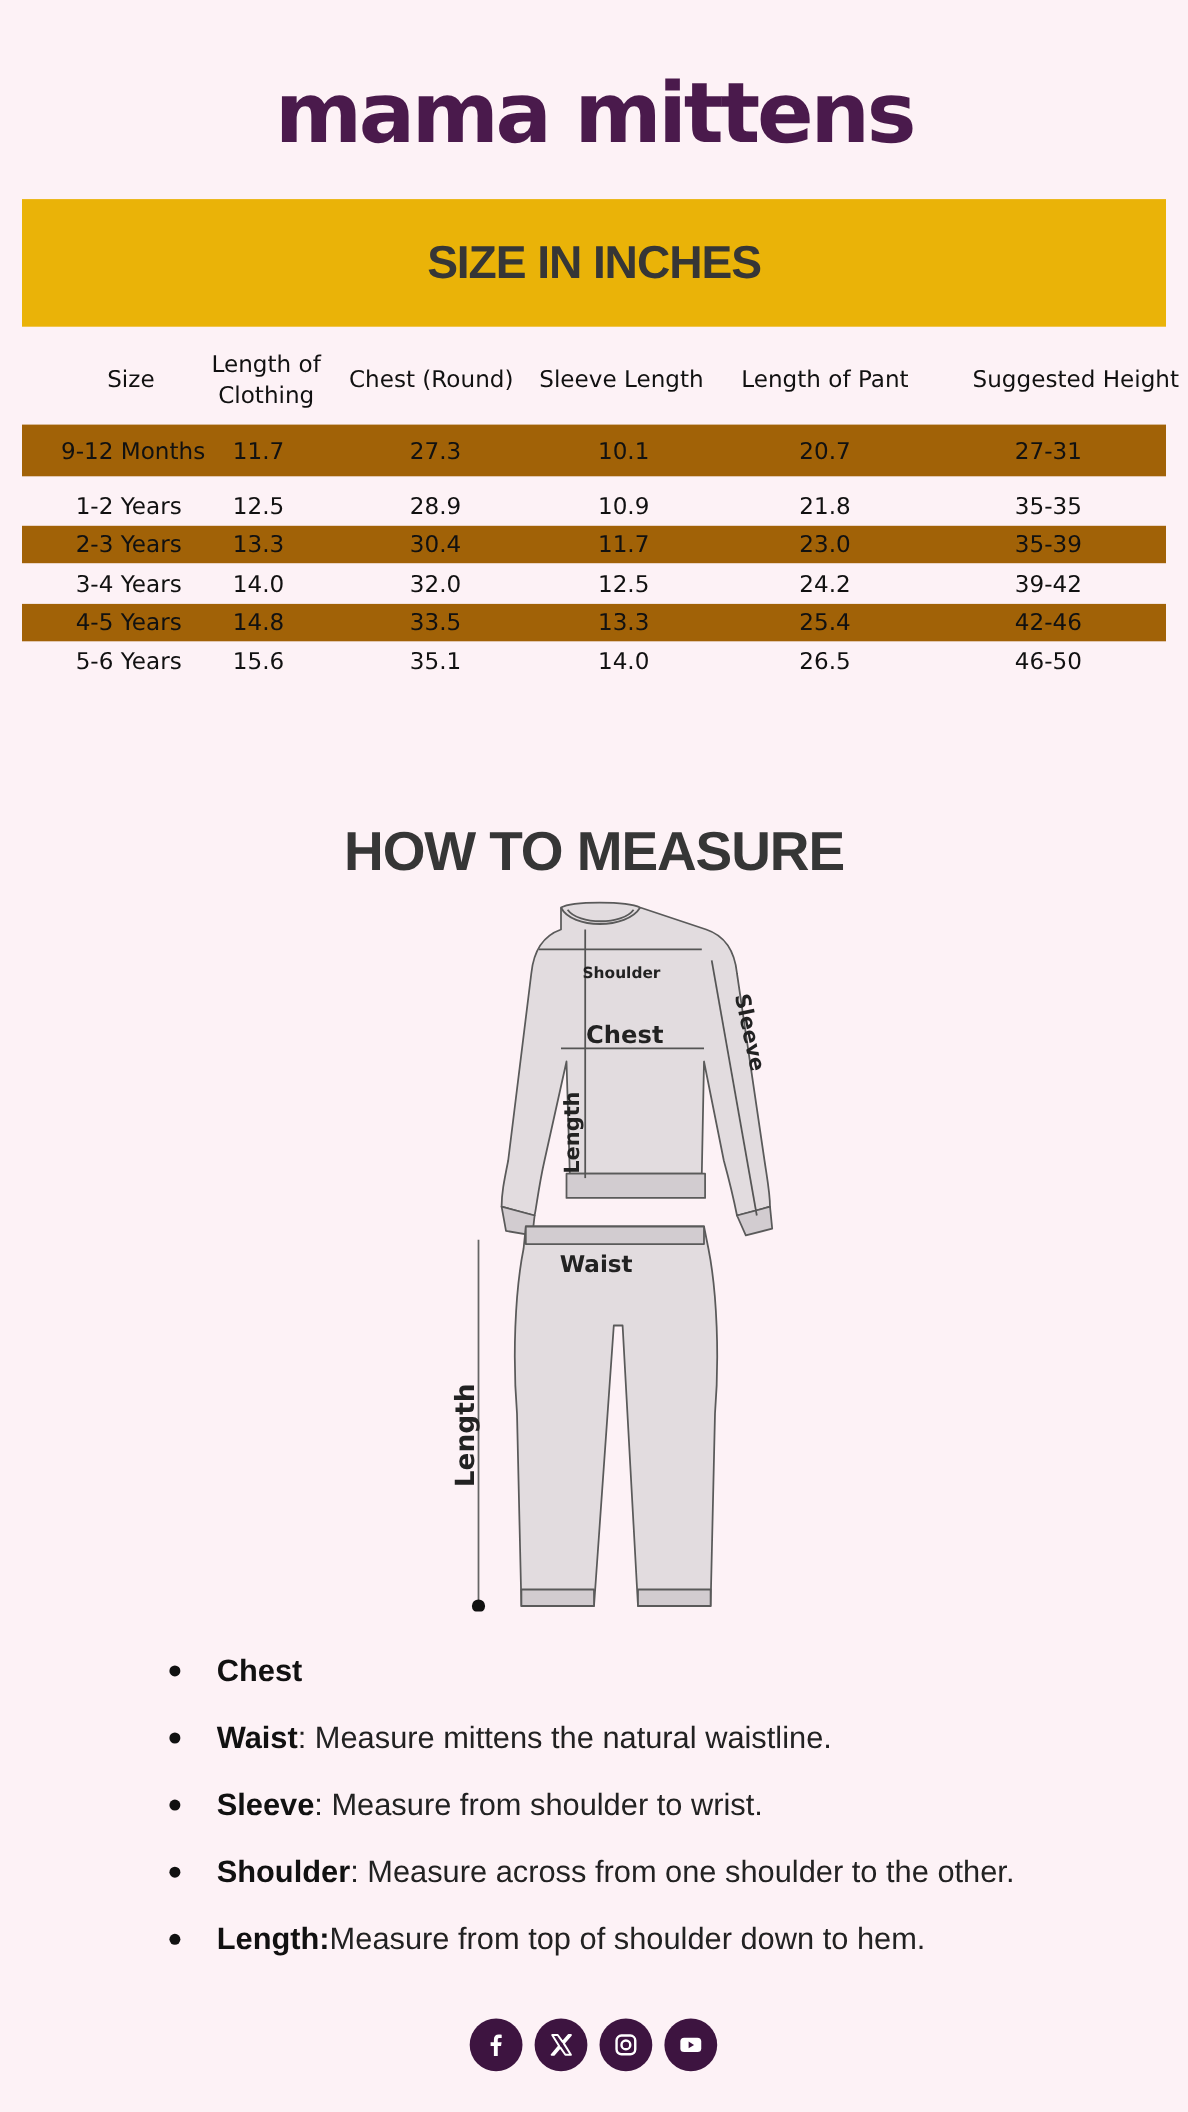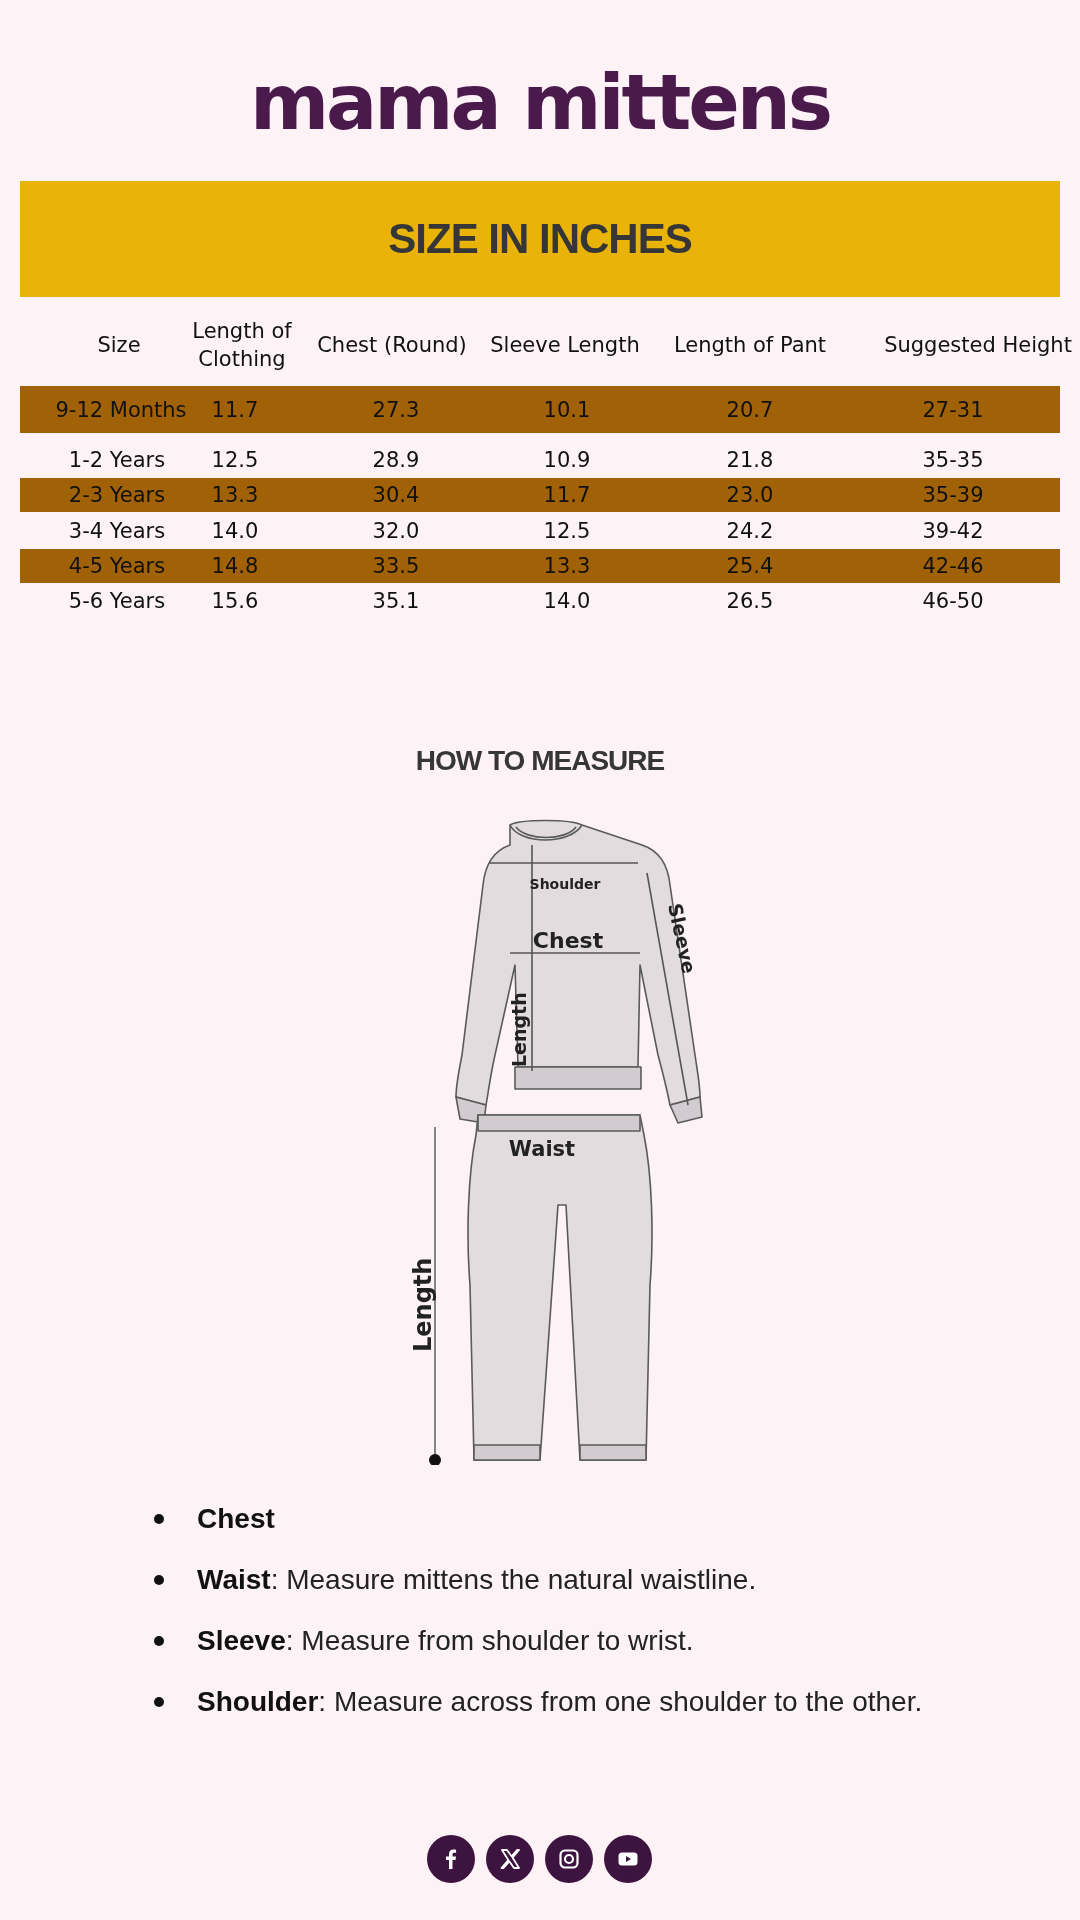--- a/index.html
+++ b/index.html
@@ -11,21 +11,21 @@
 
   .size-header { position: absolute; top: 181px; left: 20px; width: 1040px; height: 116px; background: #eab308; display: flex; align-items: center; justify-content: center; }
   .size-title { font-family: "Liberation Sans", sans-serif; font-weight: bold; font-size: 42px; color: #363636; letter-spacing: -1px; }
 
   .size-table { position: absolute; top: 312px; left: 20px; width: 1040px; }
   .row { position: absolute; left: 0; width: 1040px; display: block; }
   .row.band { background: #a16207; }
   .cell { position: absolute; top: 0; height: 100%; display: flex; align-items: center; justify-content: center; text-align: center; font-family: "DejaVu Sans", sans-serif; font-size: 21px; color: #111; line-height: 28px; white-space: nowrap; }
   .hdr .cell { white-space: normal; }
 
-  .measure-title { position: absolute; top: 745px; left: 0; width: 1080px; text-align: center; font-family: "Liberation Sans", sans-serif; font-weight: bold; font-size: 28px; color: #363636; letter-spacing: -1px; }
+  .measure-title { position: absolute; top: 745px; left: 0; width: 1080px; text-align: center; font-family: "Liberation Sans", sans-serif; font-weight: bold; font-size: 50px; color: #363636; letter-spacing: -1px; }
 
   .illustration { position: absolute; top: 815px; left: 370px; width: 350px; height: 650px; }
 
   .tips { position: absolute; top: 1488px; left: 150px; width: 850px; list-style: none; }
   .tip { position: relative; height: 61px; display: flex; align-items: center; font-family: "Liberation Sans", sans-serif; font-size: 28px; color: #222; padding-left: 47px; }
   .tip .bullet { position: absolute; left: 4px; top: 50%; width: 10px; height: 10px; margin-top: -5px; border-radius: 50%; background: #111; }
   .tip .term { font-weight: bold; color: #111; }
 
   .social { position: absolute; top: 1835px; left: 0; width: 1080px; display: flex; justify-content: center; gap: 11px; padding-right: 2px; }
   .social-btn { width: 48px; height: 48px; border-radius: 50%; background: #3d1440; display: flex; align-items: center; justify-content: center; }
@@ -164,20 +164,25 @@
   <li class="tip">
     <span class="bullet"></span>
     <span class="term">Sleeve</span>
       <span>: Measure from shoulder to wrist.</span>
   </li>
   <li class="tip">
     <span class="bullet"></span>
     <span class="term">Shoulder</span>
       <span>: Measure across from one shoulder to the other.</span>
   </li>
+  <li class="tip">
+    <span class="bullet"></span>
+    <span class="term">Length:</span>
+      <span> Measure from top of shoulder down to hem.</span>
+  </li>
 </ul>
 
 <div class="social">
   <a class="social-btn">
     <svg viewBox="0 0 28 28">
       <path d="M15.5 24 V15 H18.5 L19 11.5 H15.5 V9.5 C15.5 8.4 15.9 7.8 17.3 7.8 H19.1 V4.7 C18.5 4.6 17.5 4.5 16.4 4.5 C13.7 4.5 12 6.1 12 9 V11.5 H9 V15 H12 V24 Z" fill="#fff"></path>
     </svg>
   </a>
   <a class="social-btn">
     <svg viewBox="0 0 28 28">

